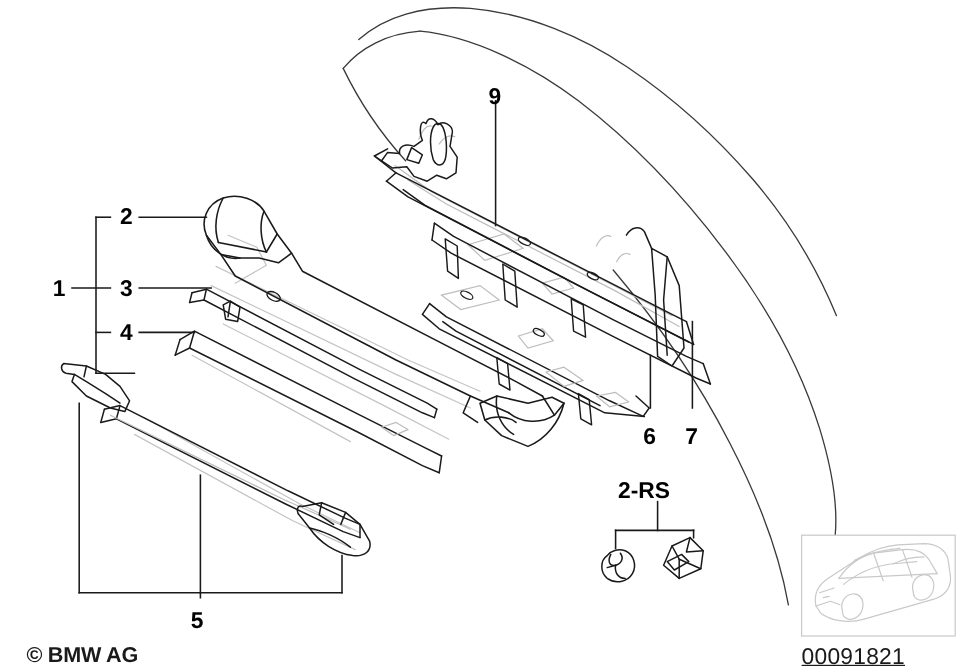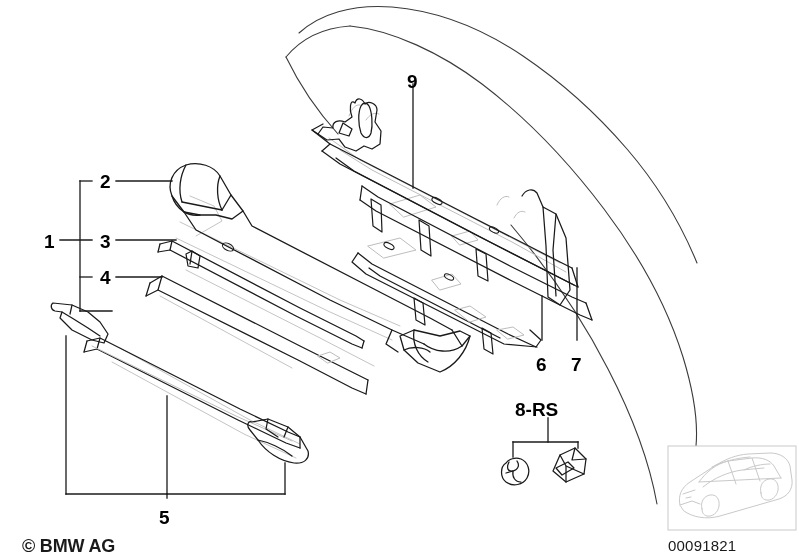--- a/index.html
+++ b/index.html
@@ -45,25 +45,26 @@
     font-size: 18px;
     font-weight: bold;
     letter-spacing: -0.2px;
     color: #1a1a1a;
     white-space: nowrap;
   }
   .partno {
     position: absolute;
     left: 668px;
     top: 537px;
-    font-size: 15px;
+    font-size: 19px;
     font-weight: normal;
     color: #1a1a1a;
     letter-spacing: 0.2px;
     white-space: nowrap;
+    text-decoration: underline;
   }
 </style>
 </head>
 <body>
 
 <div id="page">
 
   <svg id="artboard" viewBox="0 0 799 559">
 
     <g fill="none" stroke="#3a3a3a" stroke-width="1.1" stroke-linecap="round">
@@ -320,21 +321,21 @@
   </svg>
 
   <div>
     <div class="lbl callout-num" style="left:44px; top:232px;">1</div>
     <div class="lbl callout-num" style="left:100px; top:172px;">2</div>
     <div class="lbl callout-num" style="left:100px; top:232px;">3</div>
     <div class="lbl callout-num" style="left:100px; top:268px;">4</div>
     <div class="lbl callout-num" style="left:159px; top:508px;">5</div>
     <div class="lbl callout-num" style="left:536px; top:355px;">6</div>
     <div class="lbl callout-num" style="left:571px; top:355px;">7</div>
-    <div class="lbl callout-rs" style="left:515px; top:400px;">8-RS</div>
+    <div class="lbl callout-rs" style="left:515px; top:400px;">2-RS</div>
     <div class="lbl callout-num" style="left:407px; top:72px;">9</div>
   </div>
 
   <div class="copyright">© BMW AG</div>
 
   <div class="partno">00091821</div>
 
 </div>
 
 </body></html>

